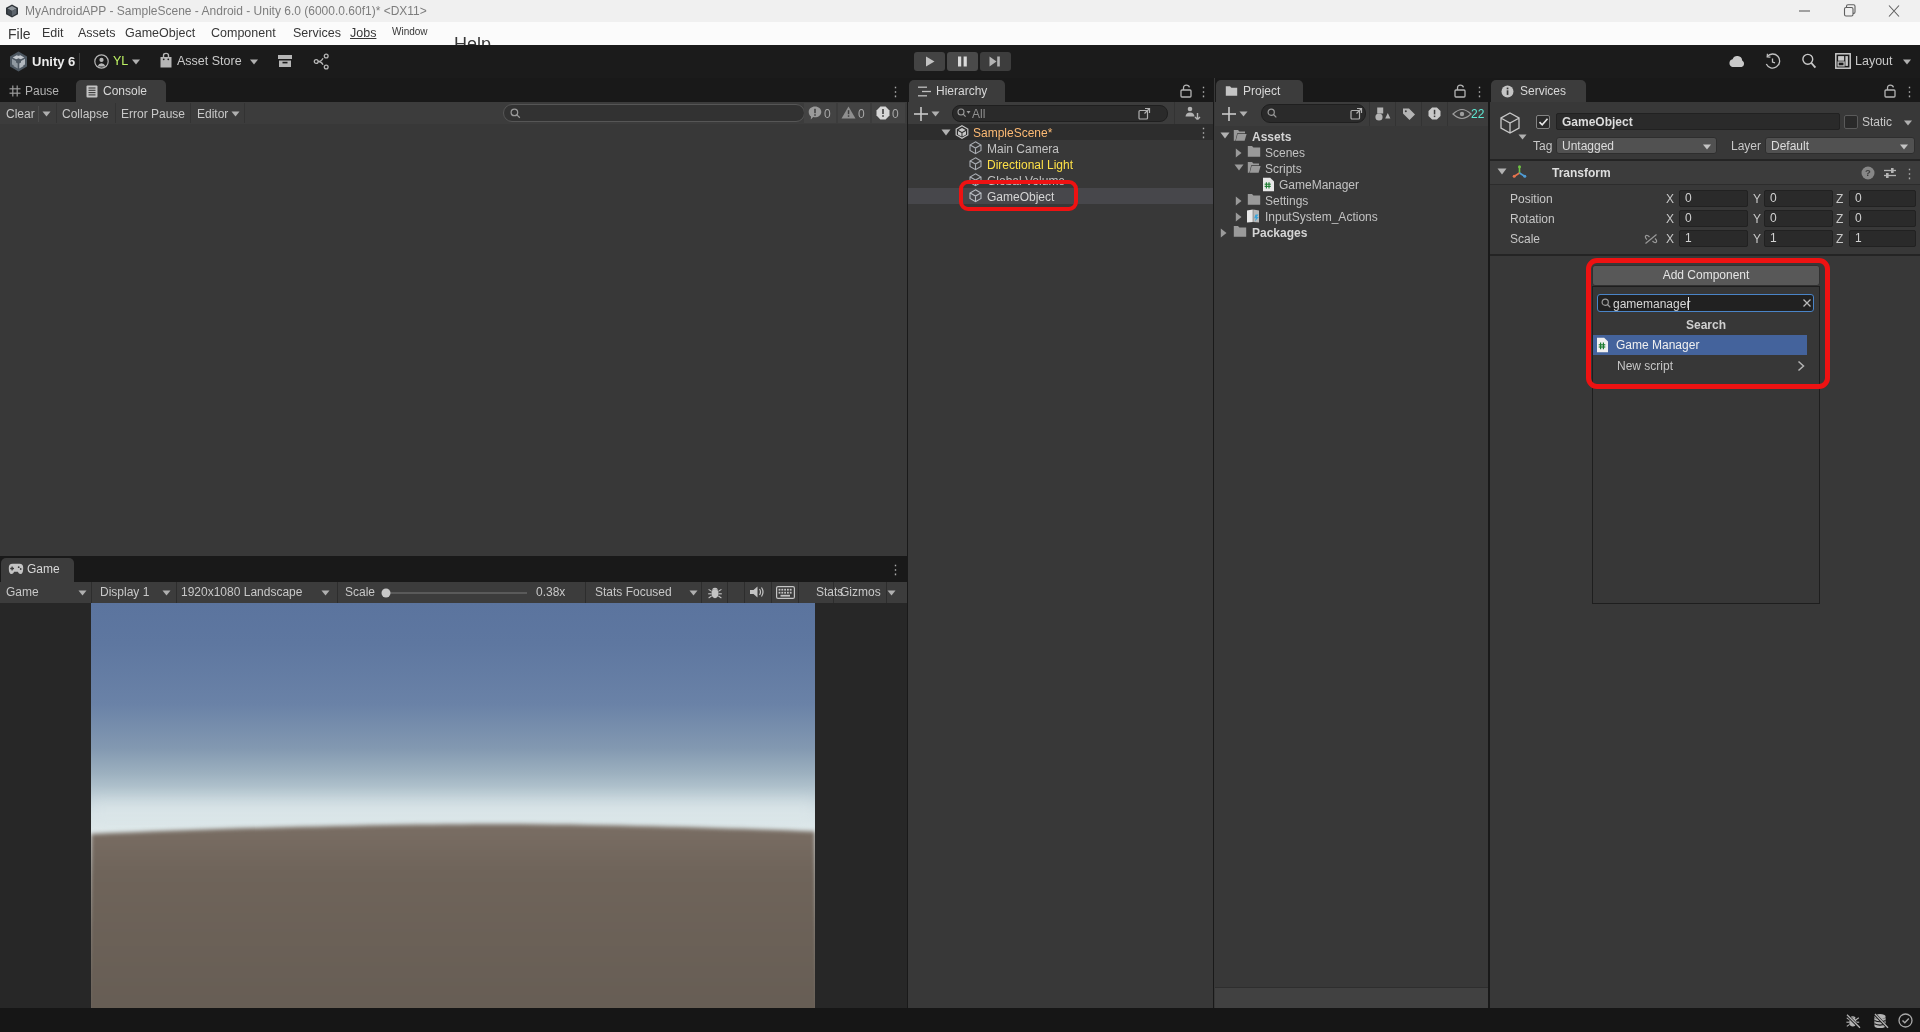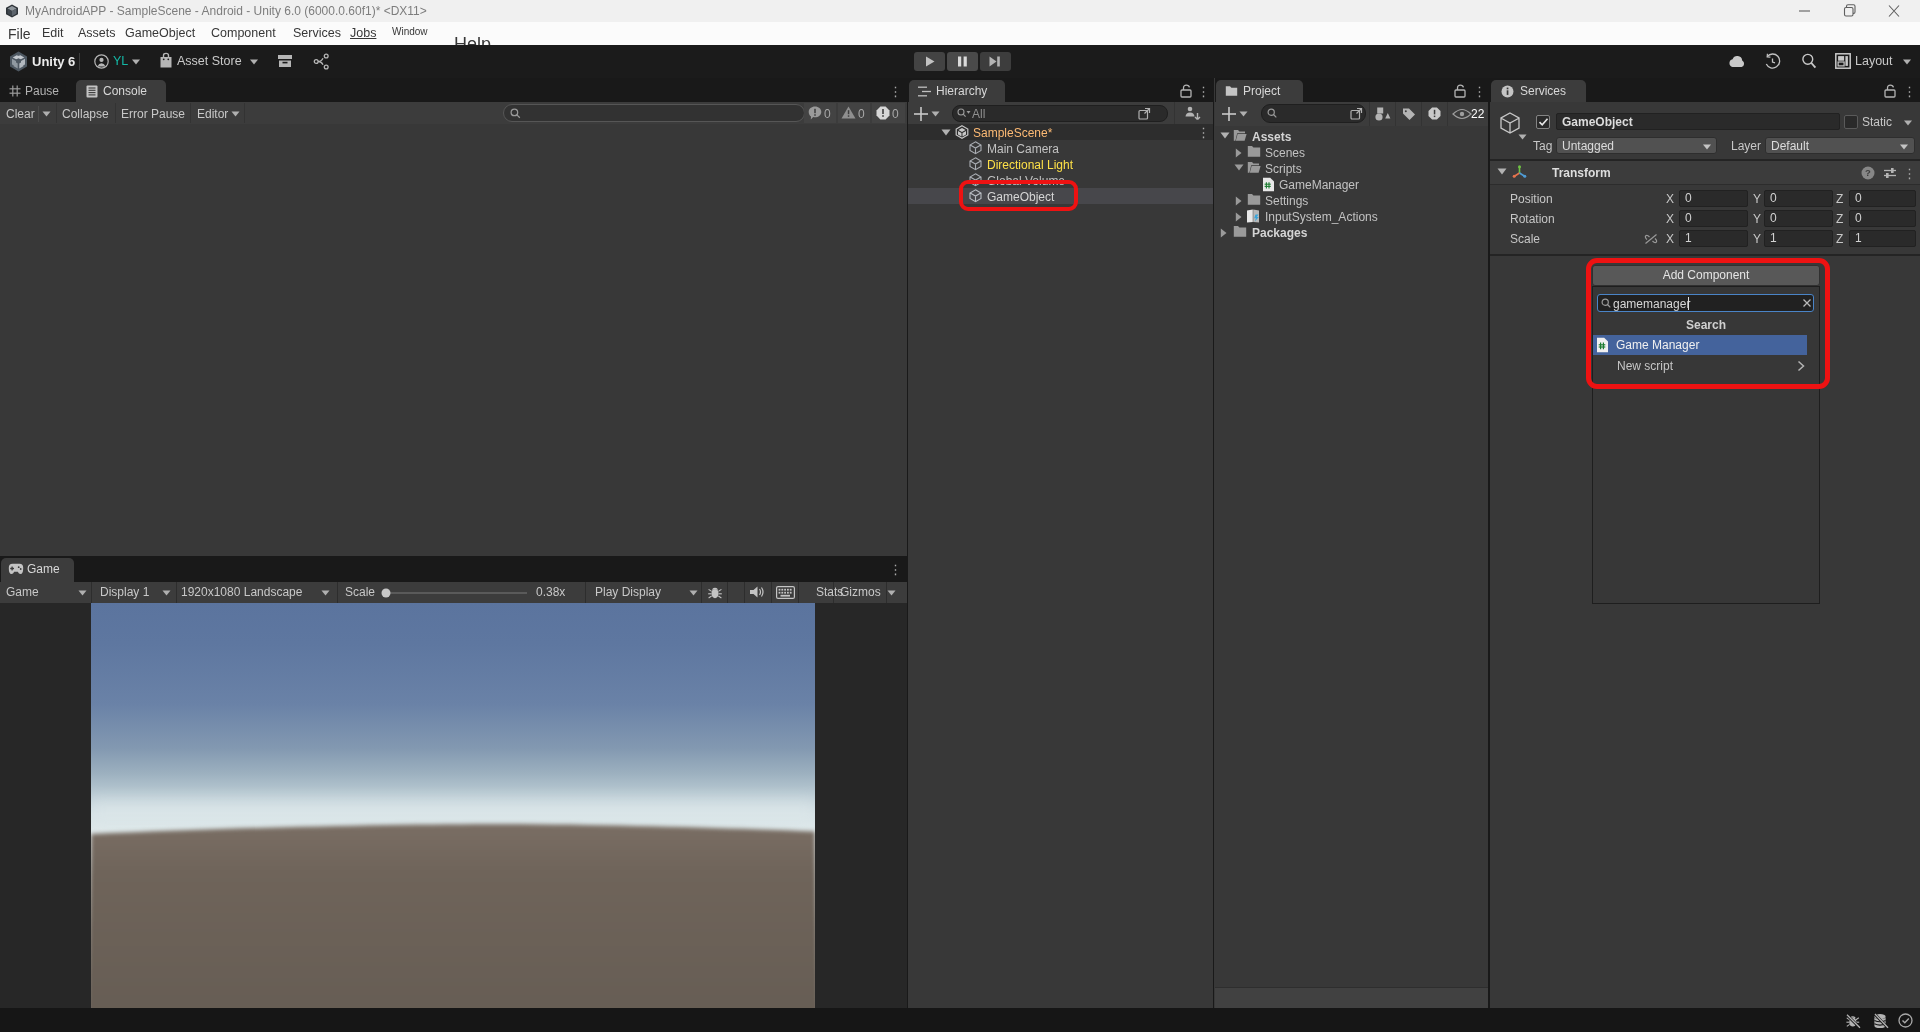--- a/index.html
+++ b/index.html
@@ -57,21 +57,21 @@
   <path d="M2.6 13.2 L5 14.6 L2.6 16 Z" fill="#4e5862"></path>
   <path d="M16.4 13.2 L14 14.6 L16.4 16 Z" fill="#4e5862"></path>
 </svg>
 <div class="txt" style="left:32px;top:54px;font-size:13px;font-weight:bold;color:#ececec;">Unity 6</div>
 <div class="abs" style="left:79px;top:53px;width:1px;height:17px;background:#3d3d3d;"></div>
 <svg style="left:94px;top:54px;" width="15" height="15" viewBox="0 0 15 15">
   <circle cx="7.5" cy="7.5" r="6.7" fill="none" stroke="#b6b6b6" stroke-width="1.2"></circle>
   <circle cx="7.5" cy="5.9" r="2.1" fill="#b6b6b6"></circle>
   <path d="M3.4 12.4 Q5 9.3 7.5 9.3 Q10 9.3 11.6 12.4" fill="#b6b6b6"></path>
 </svg>
-<div class="txt" style="left:113px;top:54px;font-size:12.5px;color:#14b8a6;">YL</div>
+<div class="txt" style="left:113px;top:54px;font-size:12.5px;color:#bef264;">YL</div>
 <svg style="left:131px;top:58px;" width="10" height="7">
     <path d="M1 1.5 L9 1.5 L5 6.5 Z" fill="#b0b0b0"></path>
   </svg>
 <svg style="left:159px;top:52px;" width="14" height="17" viewBox="0 0 14 17">
   <path d="M1.5 5 H12.5 V15.5 H1.5 Z" fill="#b6b6b6"></path>
   <path d="M4.5 5 V3.4 Q4.5 1.4 7 1.4 Q9.5 1.4 9.5 3.4 V5" fill="none" stroke="#b6b6b6" stroke-width="1.4"></path>
   <circle cx="4.7" cy="7.3" r="0.9" fill="#1b1b1b"></circle>
     <circle cx="9.3" cy="7.3" r="0.9" fill="#1b1b1b"></circle>
 </svg>
 <div class="txt" style="left:177px;top:54px;font-size:12.5px;color:#c9c9c9;">Asset Store</div>
@@ -224,21 +224,21 @@
 <svg style="left:321px;top:590px;" width="9" height="6">
     <path d="M0.5 0.5 L8.5 0.5 L4.5 5.5 Z" fill="#b0b0b0"></path>
   </svg>
 <div class="abs" style="left:337px;top:582px;width:1px;height:21px;background:#2d2d2d;"></div>
 <div class="txt" style="left:345px;top:585px;">Scale</div>
 <svg style="left:381px;top:588px;" width="148" height="10">
   <line x1="9" y1="5" x2="146" y2="5" stroke="#5a5a5a" stroke-width="2"></line>
   <circle cx="5" cy="5" r="4.5" fill="#c8c8c8"></circle>
 </svg>
 <div class="txt" style="left:536px;top:585px;">0.38x</div>
-<div class="txt" style="left:595px;top:585px;">Play Display</div>
+<div class="txt" style="left:595px;top:585px;">Stats Focused</div>
 <svg style="left:689px;top:590px;" width="9" height="6">
     <path d="M0.5 0.5 L8.5 0.5 L4.5 5.5 Z" fill="#b0b0b0"></path>
   </svg>
 <svg style="left:707px;top:585px;" width="16" height="15" viewBox="0 0 16 15">
   <ellipse cx="8" cy="8.6" rx="3.6" ry="4.6" fill="#c4c4c4"></ellipse>
   <path d="M5.5 4.6 Q8 2.2 10.5 4.6" fill="none" stroke="#c4c4c4" stroke-width="1.3"></path>
   <g stroke="#c4c4c4" stroke-width="1.1">
     <line x1="4.6" y1="6.4" x2="1.6" y2="4.4"></line>
       <line x1="4.2" y1="8.8" x2="1.2" y2="8.8"></line>
       <line x1="4.6" y1="11" x2="1.6" y2="13"></line>
@@ -414,21 +414,21 @@
 <svg style="left:1428px;top:107px;" width="13" height="13" viewBox="0 0 13 13">
   <path d="M4.1 0.5 H8.9 L12.5 4.1 V8.9 L8.9 12.5 H4.1 L0.5 8.9 V4.1 Z" fill="#c9c9c9"></path>
   <rect x="5.8" y="2.8" width="1.5" height="4.6" fill="#3c3c3c"></rect>
     <rect x="5.8" y="8.6" width="1.5" height="1.5" fill="#3c3c3c"></rect>
 </svg>
 <div class="abs" style="left:1447px;top:102px;width:1px;height:24px;background:#333333;"></div>
 <svg style="left:1452px;top:109px;" width="20" height="10" viewBox="0 0 20 10">
   <path d="M1 5 Q6 0.5 10 0.5 Q14 0.5 19 5 Q14 9.5 10 9.5 Q6 9.5 1 5 Z" fill="none" stroke="#9e9e9e" stroke-width="1.2"></path>
   <circle cx="10" cy="5" r="2.2" fill="#9e9e9e"></circle>
 </svg>
-<div class="txt" style="left:1471px;top:107px;color:#ffffff;">22</div>
+<div class="txt" style="left:1471px;top:107px;color:#5eead4;">22</div>
 <div class="abs" style="left:1215px;top:126px;width:273px;height:882px;background:#383838;"></div>
 
 <svg style="left:1220px;top:132px;" width="10" height="7">
     <path d="M0.5 0.5 L9.5 0.5 L5 6.5 Z" fill="#b2b2b2"></path>
   </svg>
 <svg style="left:1233px;top:129px;" width="14" height="13" viewBox="0 0 14 13">
   <path d="M0.8 1 H5 L6.4 2.6 H12 V4.2 H4.2 L2.4 11.8 H0.8 Z" fill="#9a9a9a"></path>
   <path d="M4.6 5 H13.6 L11.6 11.8 H2.8 Z" fill="#9a9a9a"></path>
 </svg>
 <div class="txt" style="left:1252px;top:130px;color:#d4d4d4;font-weight:bold;">Assets</div>

